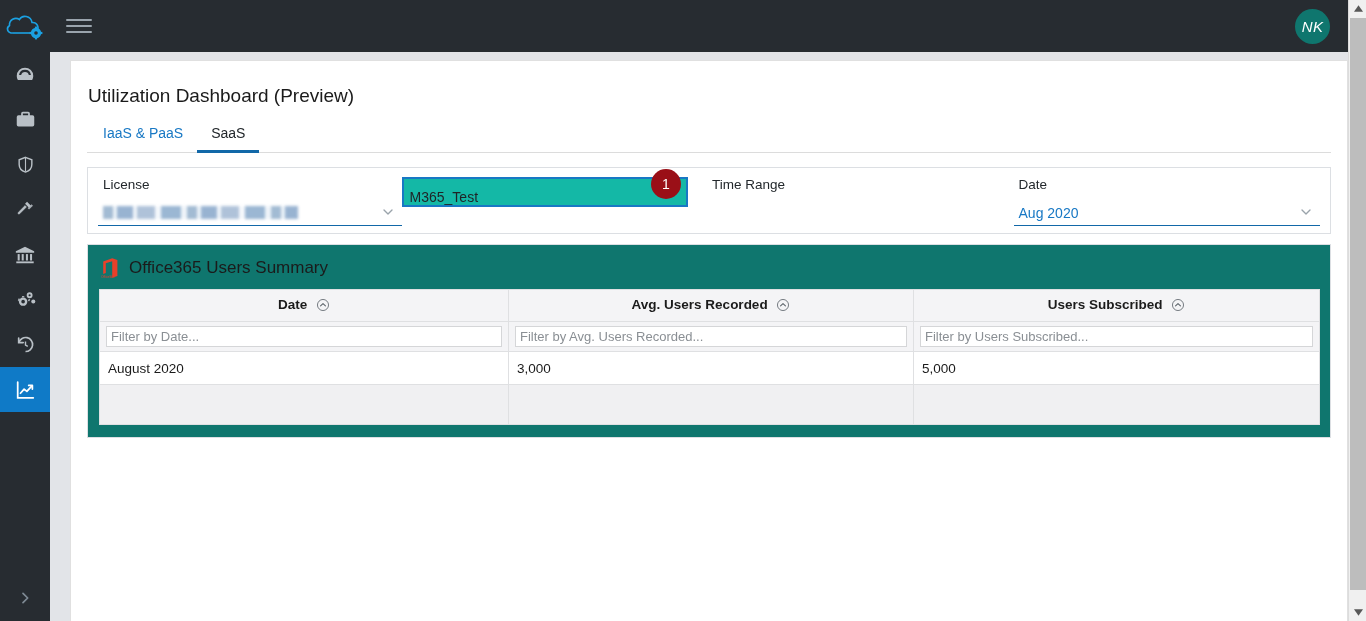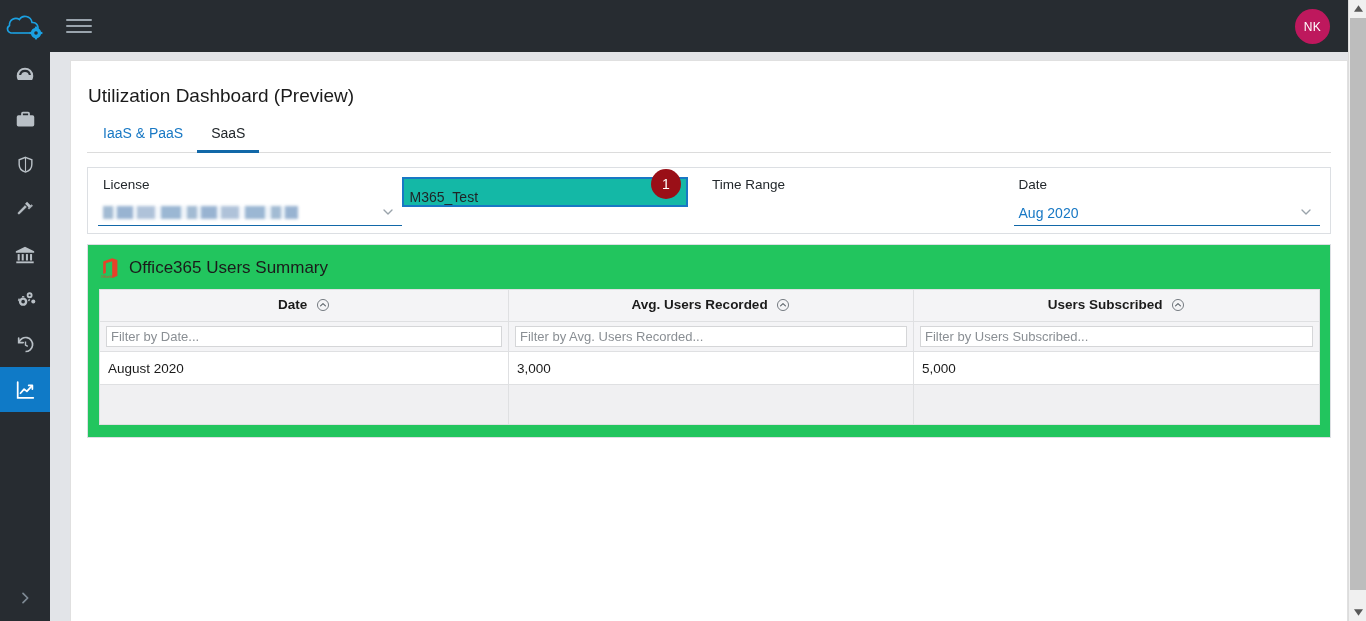--- a/index.html
+++ b/index.html
@@ -18,24 +18,25 @@
     background: #272c31;
     display: flex; align-items: center;
     z-index: 5;
   }
   .logo { width: 50px; display: flex; align-items: center; justify-content: center; }
   .hamburger { margin-left: 16px; width: 26px; display: flex; flex-direction: column; gap: 4px; cursor: pointer; }
   .hamburger span { display: block; height: 2px; background: #9aa4ad; border-radius: 1px; }
   .avatar {
     position: absolute; right: 18px; top: 9px;
     width: 35px; height: 35px; border-radius: 50%;
-    background: #be185d; color: #fff;
-    font-size: 12px; letter-spacing: .4px;
+    background: #0f766e; color: #fff;
+    font-size: 15px; letter-spacing: .4px;
     display: flex; align-items: center; justify-content: center;
     cursor: pointer;
+    font-style: italic;
   }
 
   
   .sidebar {
     position: absolute; top: 52px; left: 0;
     width: 50px; height: 569px;
     background: #272c31;
     display: flex; flex-direction: column; align-items: center;
   }
   .nav-item {
@@ -144,21 +145,21 @@
     font-size: 14px;
     display: flex; align-items: center; justify-content: center;
     z-index: 3;
   }
 
   
   .summary-panel {
     margin-top: 10px;
     border: 1px solid #dcdfe3;
     padding: 12px 11px 12px 11px;
-    background: #22c55e;
+    background: #0f766e;
   }
   .summary-head { display: flex; align-items: center; gap: 9px; margin-bottom: 10px; padding-left: 2px; }
   .o365-logo { width: 19px; height: 22px; position: relative; }
   .summary-title { font-size: 17px; color: #1b1b1b; }
 
   table.grid { width: 100%; border-collapse: collapse; table-layout: fixed; }
   table.grid th, table.grid td { border: 1px solid #dfe0e2; }
   table.grid th {
     background: #f4f4f6; color: #1b1b1b;
     font-size: 13.5px; font-weight: bold;

